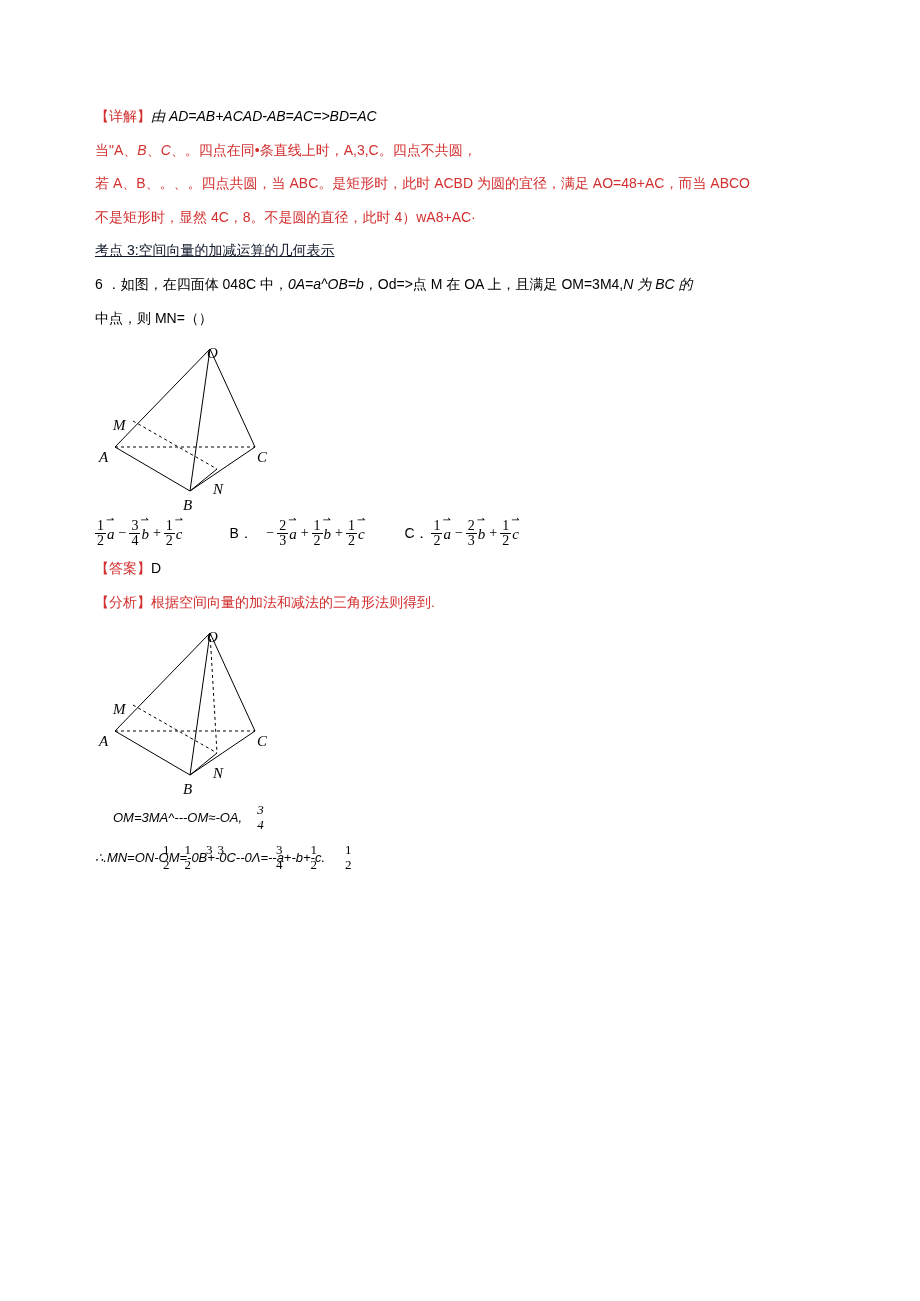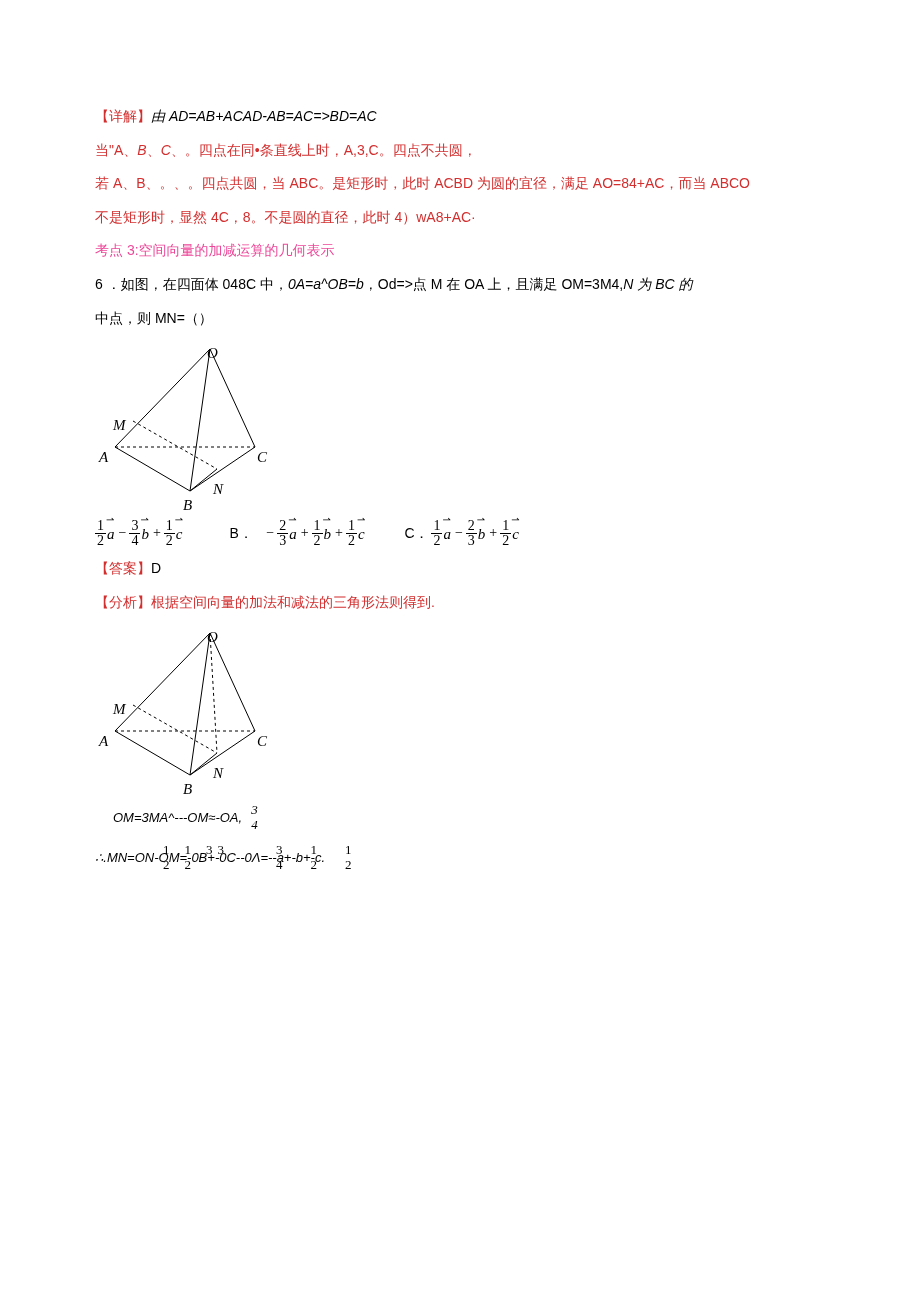--- a/index.html
+++ b/index.html
@@ -17,21 +17,21 @@
     padding: 100px 95px 60px 95px;
     box-sizing: border-box;
   }
   .line {
     margin: 0;
     white-space: normal;
   }
   .red { color: #d32f2f; }
   .black { color: #000; }
   .italic { font-style: italic; }
-  .topic { color: #ec4899; }
+  .topic { color: #0f172a; text-decoration: underline; }
 
   
   .fig {
     position: relative;
     width: 175px;
     height: 170px;
     margin: 4px 0 4px 0;
   }
   .fig svg { position:absolute; top:0; left:0; }
   .lbl {
@@ -90,21 +90,21 @@
   }
   .bigspace { display:inline-block; width: 28px; }
 
   .om-line {
     font-style: italic;
     font-size: 13px;
     line-height: 1.2;
     padding: 6px 0;
     display: flex;
     align-items: center;
-    gap: 8px;
+    gap: 14px;
     margin-left: 18px;
   }
   .mn-line {
     font-size: 13px;
     line-height: 1.2;
     padding: 6px 0;
     display: flex;
     align-items: center;
     gap: 10px;
   }
@@ -127,21 +127,21 @@
 <div class="page">
 
   <p class="line">
     <span class="red">【详解】</span><span class="black italic">由 AD=AB+ACAD-AB=AC=&gt;BD=AC</span>
   </p>
 
   <p class="line red">
     <span>当"A、</span><span class="italic">B</span><span>、</span><span class="italic">C</span><span>、。四点在同•条直线上时，A,3,C。四点不共圆，</span>
   </p>
 
-  <p class="line red">若 A、B、。、。四点共圆，当 ABC。是矩形时，此时 ACBD 为圆的宜径，满足 AO=84+AC，而当 ABCO</p>
+  <p class="line red">若 A、B、。、。四点共圆，当 ABC。是矩形时，此时 ACBD 为圆的宜径，满足 AO=48+AC，而当 ABCO</p>
   <p class="line red">不是矩形时，显然 4C，8。不是圆的直径，此时 4）wA8+AC·</p>
 
   <p class="line topic">考点 3:空间向量的加减运算的几何表示</p>
 
   <p class="line black">
     <span>6</span><span> ．如图，在四面体 048C 中，</span><span class="italic">0A=a^OB=b</span><span>，Od=&gt;点 M 在 OA 上，且满足 OM=3M4,</span><span class="italic">N 为 BC 的</span>
   </p>
   <p class="line black">中点，则 MN=（）</p>
 
   <div class="fig">

